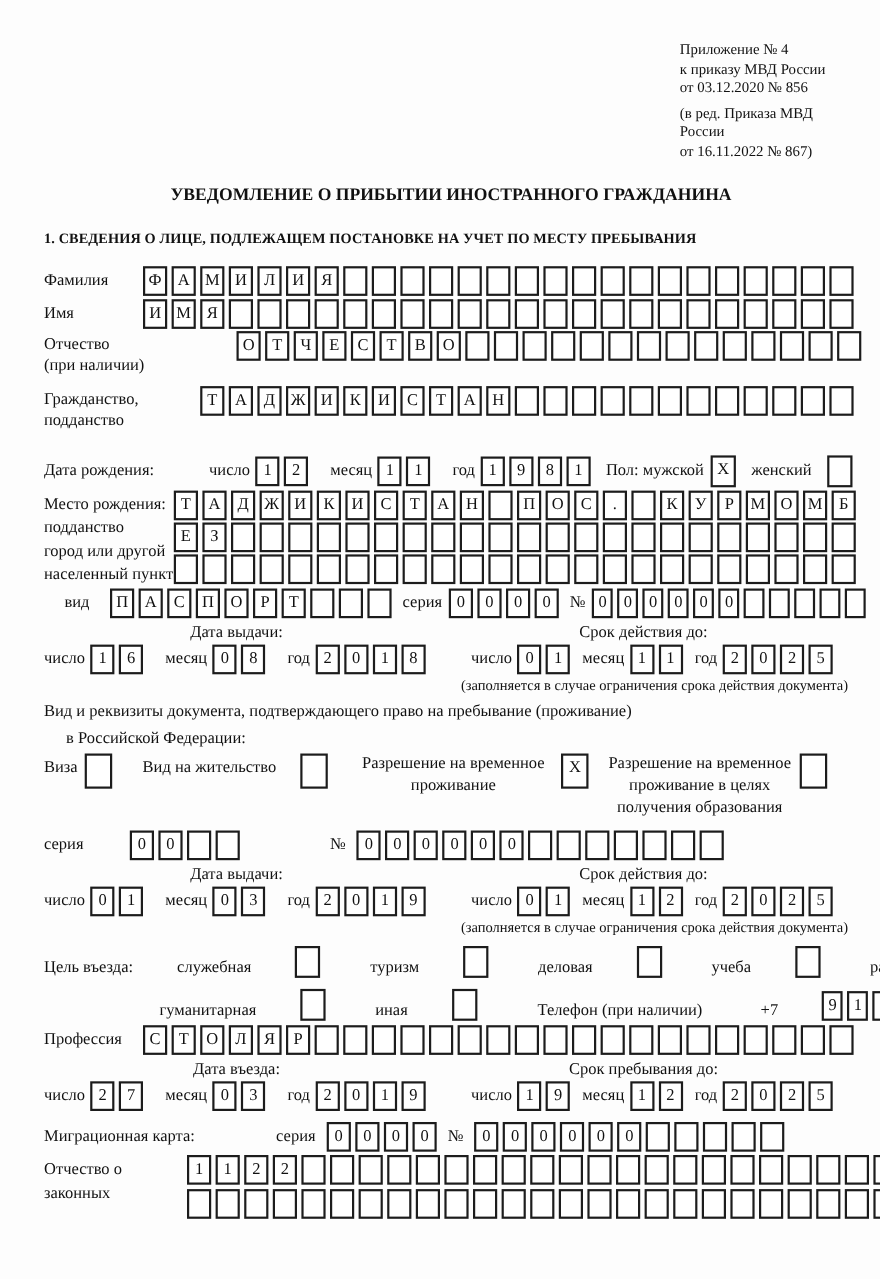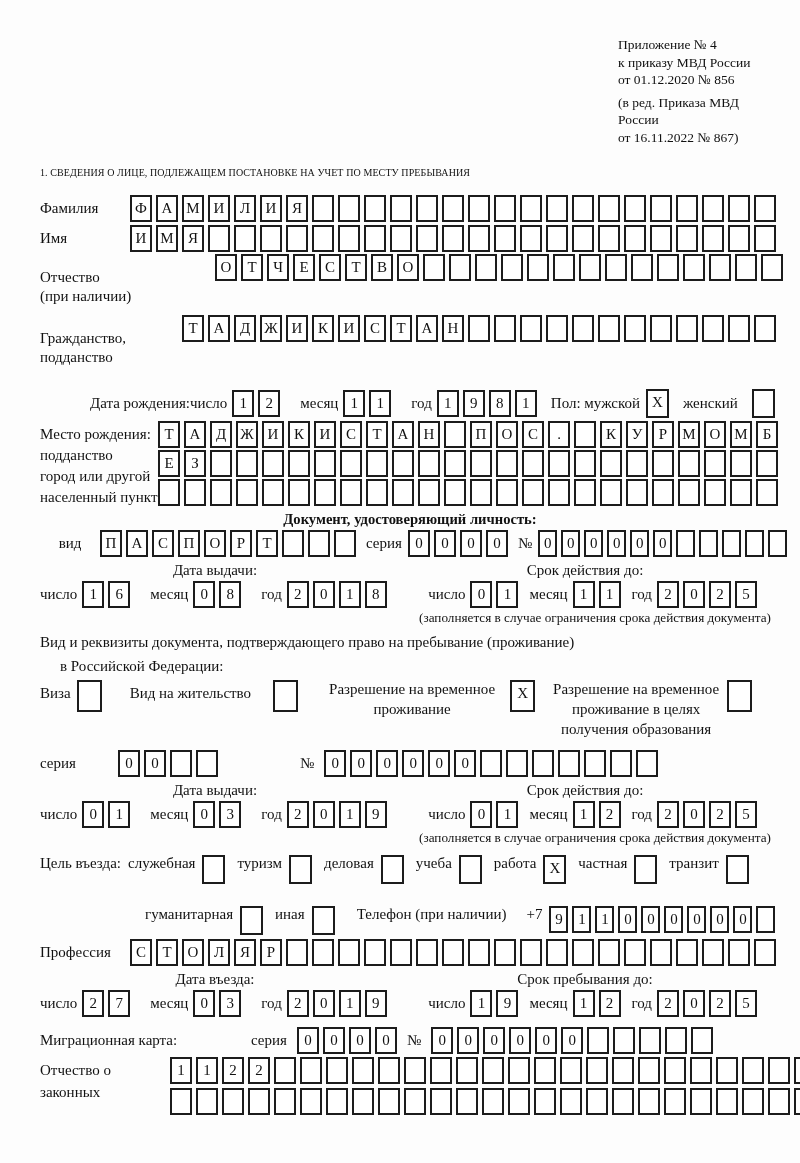--- a/index.html
+++ b/index.html
@@ -10,26 +10,26 @@
   }
   .page { padding:36px 20px 0 40px; height:100%; }
 
   .annex { margin-left:578px; font-size:13.5px; line-height:17.5px; }
   .annex .gap { margin-top:5px; }
   .forma { text-align:right; padding-right:32px; font-weight:bold; font-size:15px; margin-top:15px; letter-spacing:.5px; }
 
   .title { text-align:center; font-weight:bold; font-size:16px; line-height:22px; margin-top:21px; }
   .uline { display:inline-block; width:54px; border-bottom:2px solid #222; margin-left:10px; height:14px; }
 
-  .sec1 { font-weight:normal; font-size:10px; margin-top:20px; letter-spacing:.1px; white-space:nowrap; }
+  .sec1 { font-weight:bold; font-size:13px; margin-top:20px; letter-spacing:.1px; white-space:nowrap; }
 
   .row { display:flex; align-items:center; margin-top:2px; min-height:28px; }
   .row.top { align-items:flex-start; }
   .lbl { font-size:15px; flex:none; }
-  .lbl2 { line-height:19px; margin-top:14px; }
+  .lbl2 { line-height:19px; margin-top:3px; }
   .lbl4 { line-height:21px; margin-top:3px; }
   .lbl6 { line-height:21.5px; margin-top:3px; }
   .w90 { width:90px; } .w175 { width:175px; } .w142 { width:142px; }
   .w118 { width:118px; } .w60 { width:60px;text-align:center; }
 
   .cells { display:flex; flex:none; }
   .cell {
     flex:none; width:22px; height:27px; border:2px solid #1c1c1c; margin-right:4px;
     text-align:center; font-size:15px; line-height:23px; background:#fff;
   }
@@ -55,42 +55,43 @@
   .dg.rt { margin-left:auto; margin-right:12px; }
 
   .note { font-size:13.2px; margin-top:2px; margin-left:330px; width:450px; text-align:center; }
 
   .plain { font-size:15px; margin-top:8px; }
 
   .visa-row { display:flex; align-items:flex-start; margin-top:4px; font-size:15px; }
   .visa-row .cb { margin-top:1px; }
   .ctr { text-align:center; line-height:20px; }
 
-  .purpose { display:flex; align-items:flex-start; margin-top:9px; font-size:15px; }
+  .purpose { display:flex; align-items:flex-end; margin-top:9px; font-size:15px;gap:33px; }
   .purpose .lbl { margin-right:7px; }
   .purpose .cb { margin-right:12px; }
   .purpose .cb:last-child { margin-right:0; }
 
   .ml6{margin-left:6px;} .ml10{margin-left:10px;} .ml14{margin-left:14px;}
 </style>
 </head>
 <body>
 
 <div class="page">
 
   <div class="annex">
     <div>Приложение № 4</div>
     <div>к приказу МВД России</div>
-    <div>от 01.12.2020 № 856</div>
+    <div>от 03.12.2020 № 856</div>
     <div class="gap">(в ред. Приказа МВД России</div>
     <div>от 16.11.2022 № 867)</div>
   </div>
 
 
   <div class="title">
+    <div>УВЕДОМЛЕНИЕ О ПРИБЫТИИ ИНОСТРАННОГО ГРАЖДАНИНА</div>
   </div>
 
   <div class="sec1">1. СВЕДЕНИЯ О ЛИЦЕ, ПОДЛЕЖАЩЕМ ПОСТАНОВКЕ НА УЧЕТ ПО МЕСТУ ПРЕБЫВАНИЯ</div>
 
   <div class="row" style="margin-top:16px;">
     <span class="lbl w90">Фамилия</span>
     <span class="cells">
         <span class="cell">Ф</span>
         <span class="cell">А</span>
         <span class="cell">М</span>
@@ -207,21 +208,21 @@
         <span class="cell"></span>
         <span class="cell"></span>
         <span class="cell"></span>
         <span class="cell"></span>
         <span class="cell"></span>
         <span class="cell"></span>
       </span>
   </div>
 
   <div class="drow" style="margin-top:22px;">
-    <span class="lbl" style="width:150px;text-align:right;">Дата рождения:</span>
+    <span class="lbl" style="width:150px;">Дата рождения:</span>
     <div class="dg">
       <span class="lbl">число</span>
       <span class="cells">
           <span class="cell">1</span>
           <span class="cell">2</span>
         </span>
       <span class="lbl">месяц</span>
       <span class="cells">
           <span class="cell">1</span>
           <span class="cell">1</span>
@@ -326,21 +327,20 @@
           <span class="cell"></span>
           <span class="cell"></span>
           <span class="cell"></span>
           <span class="cell"></span>
           <span class="cell"></span>
           <span class="cell"></span>
         </div>
     </div>
   </div>
 
-  <div class="dochdr">Документ, удостоверяющий личность:</div>
 
   <div class="row" style="margin-top:1px;">
     <span class="lbl w60">вид</span>
     <span class="cells">
         <span class="cell">П</span>
         <span class="cell">А</span>
         <span class="cell">С</span>
         <span class="cell">П</span>
         <span class="cell">О</span>
         <span class="cell">Р</span>
@@ -548,21 +548,21 @@
     <span class="lbl">частная</span>
     <span class="cells cb">
         <span class="cell"></span>
       </span>
     <span class="lbl">транзит</span>
     <span class="cells cb">
         <span class="cell"></span>
       </span>
   </div>
 
-  <div class="purpose" style="margin-left:105px;margin-top:22px;">
+  <div class="purpose" style="margin-left:105px;margin-top:10px;">
     <span class="lbl">гуманитарная</span>
     <span class="cells cb">
         <span class="cell"></span>
       </span>
     <span class="lbl">иная</span>
     <span class="cells cb" style="margin-right:22px;">
         <span class="cell"></span>
       </span>
     <span class="lbl" style="margin-right:20px;">Телефон (при наличии)</span>
     <span class="lbl">+7</span>

